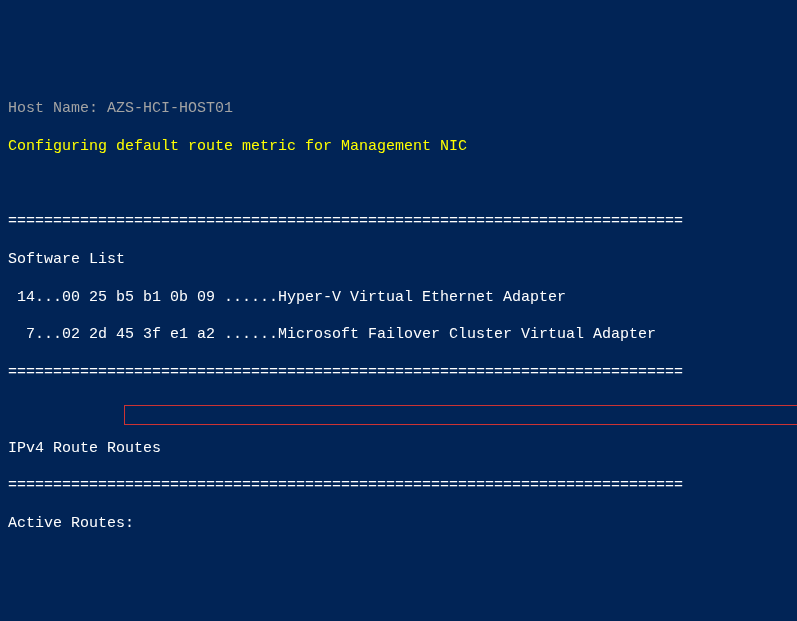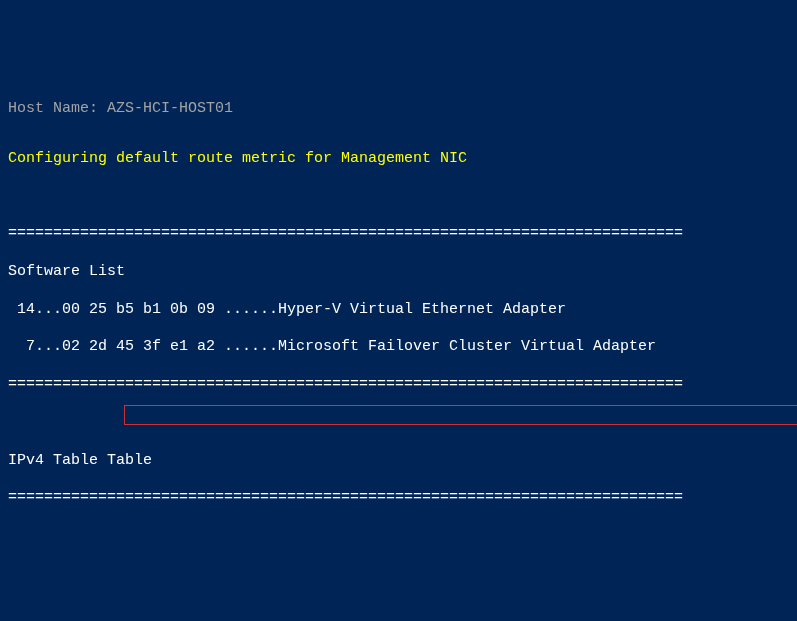--- a/index.html
+++ b/index.html
@@ -17,21 +17,20 @@
       width: 797px;
       height: 621px;
       overflow: hidden;
       white-space: pre;
     }
     .hostname {
       color: #a3a3a3;
     }
     .config-msg {
       color: #ffff00;
-      margin-top: 12px;
     }
     .highlight-row {
       border: 1px solid #cc3333;
       position: absolute;
       left: 116px;
       width: 678px;
       height: 20px;
       top: 324px;
       pointer-events: none;
     }
@@ -51,22 +50,23 @@
 <div class="terminal-content">
 <span class="line"><span class="hostname">Host Name: </span><span class="hostname">AZS-HCI-HOST01</span></span>
 <span class="line config-msg">Configuring default route metric for Management NIC</span>
 <span class="line"></span>
 <span class="line">===========================================================================</span>
 <span class="line">Software List</span>
 <span class="line"> 14...00 25 b5 b1 0b 09 ......Hyper-V Virtual Ethernet Adapter</span>
 <span class="line">  7...02 2d 45 3f e1 a2 ......Microsoft Failover Cluster Virtual Adapter</span>
 <span class="line">===========================================================================</span>
 <span class="line"></span>
-<span class="line">IPv4 Table Table</span>
+<span class="line">IPv4 Route Routes</span>
 <span class="line">===========================================================================</span>
+<span class="line">Active Routes:</span>
 
 
 
 
 
 
 
 
 
 

